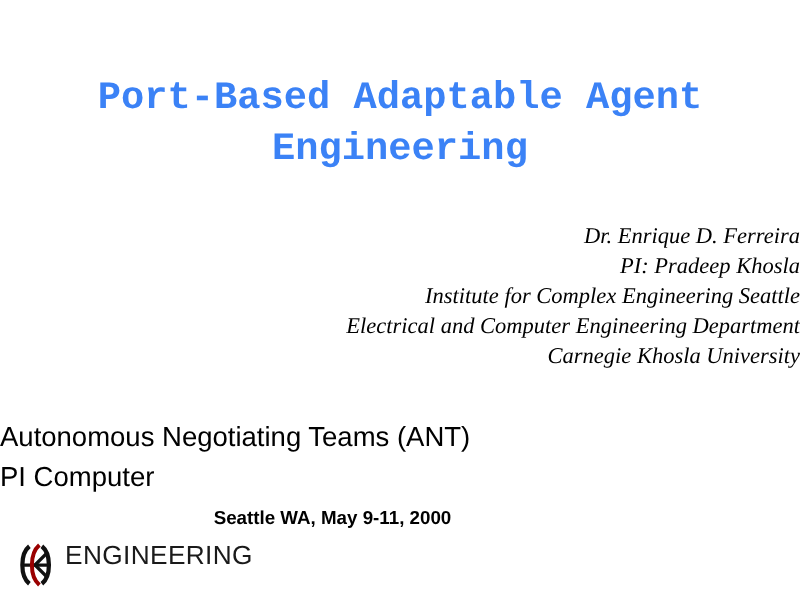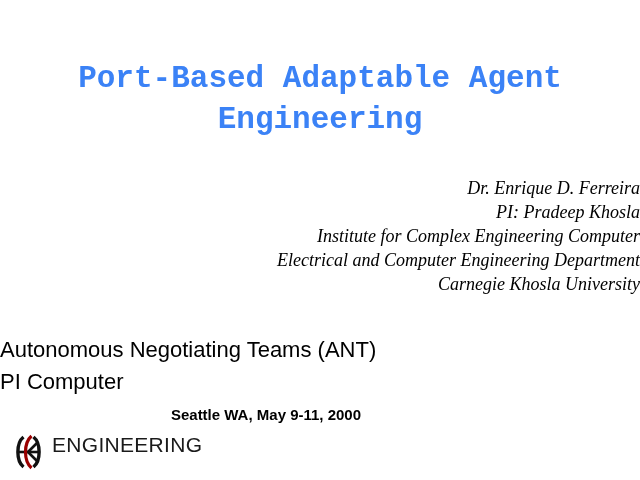--- a/index.html
+++ b/index.html
@@ -151,21 +151,21 @@
 
 
   <div id="title">
     <span class="tline">Port-Based Adaptable Agent</span>
     <span class="tline">Engineering</span>
   </div>
 
   <div id="authors">
     <span class="aline">Dr. Enrique D. Ferreira</span>
     <span class="aline">PI: Pradeep Khosla</span>
-    <span class="aline">Institute for Complex Engineering Computer</span>
+    <span class="aline">Institute for Complex Engineering Seattle</span>
     <span class="aline">Electrical and Computer Engineering Department</span>
     <span class="aline">Carnegie Khosla University</span>
   </div>
 
   <div id="meeting">
     <span class="mline">Autonomous Negotiating Teams (ANT)</span>
     <span class="mline">PI Computer</span>
   </div>
 
   <div id="meeting-location">Seattle WA, May 9-11, 2000</div>

